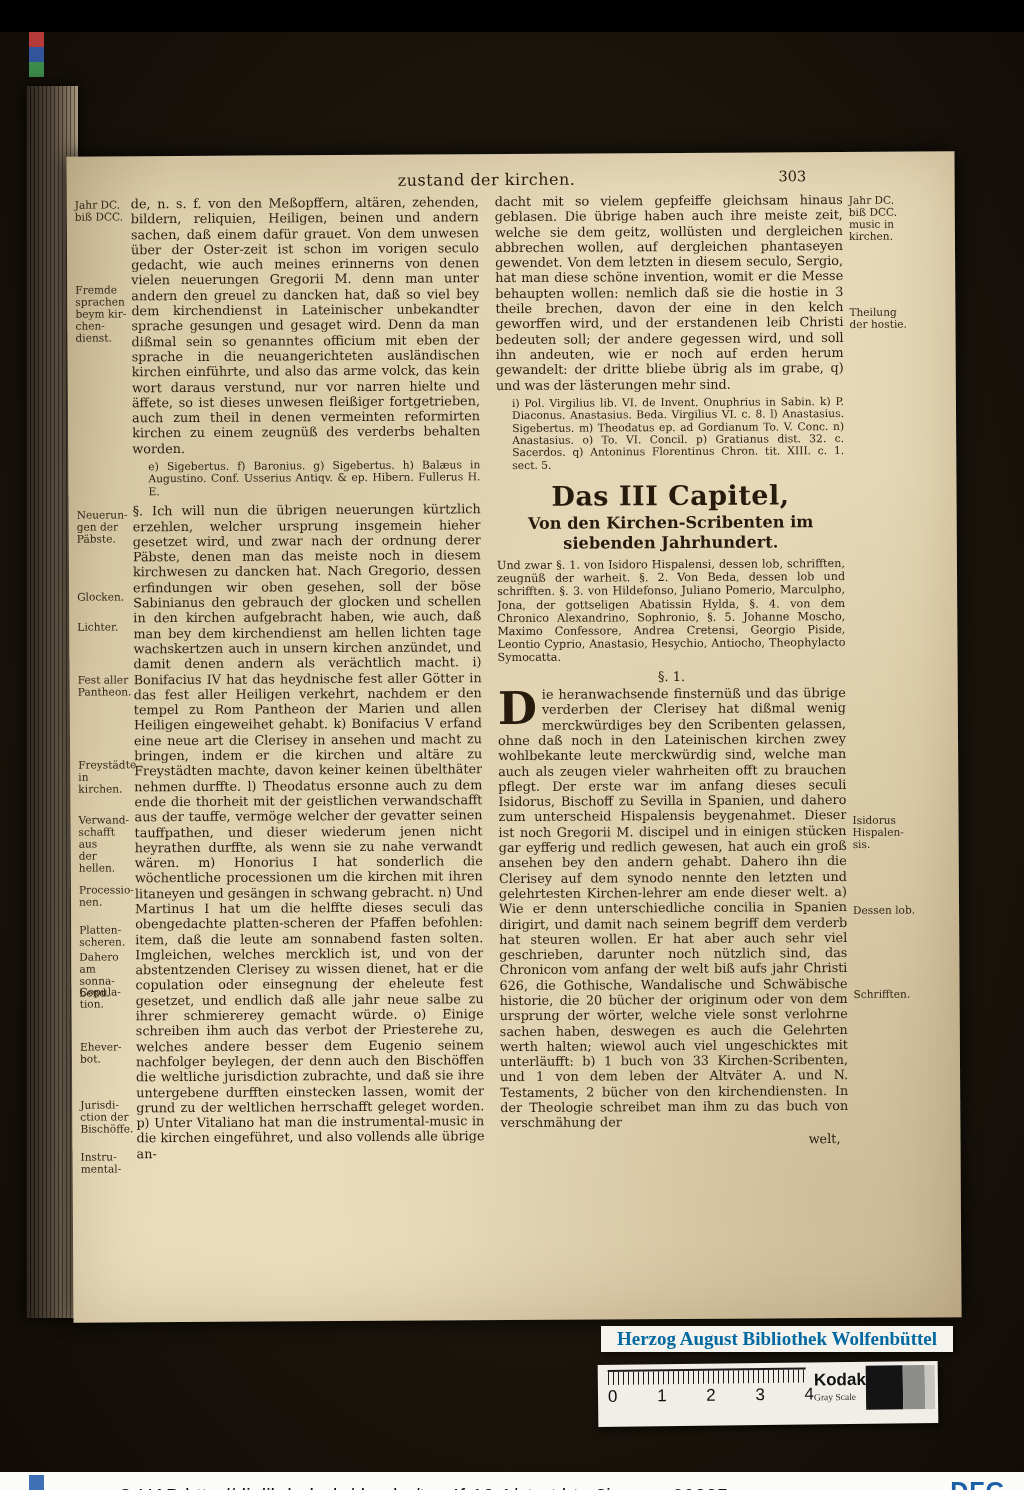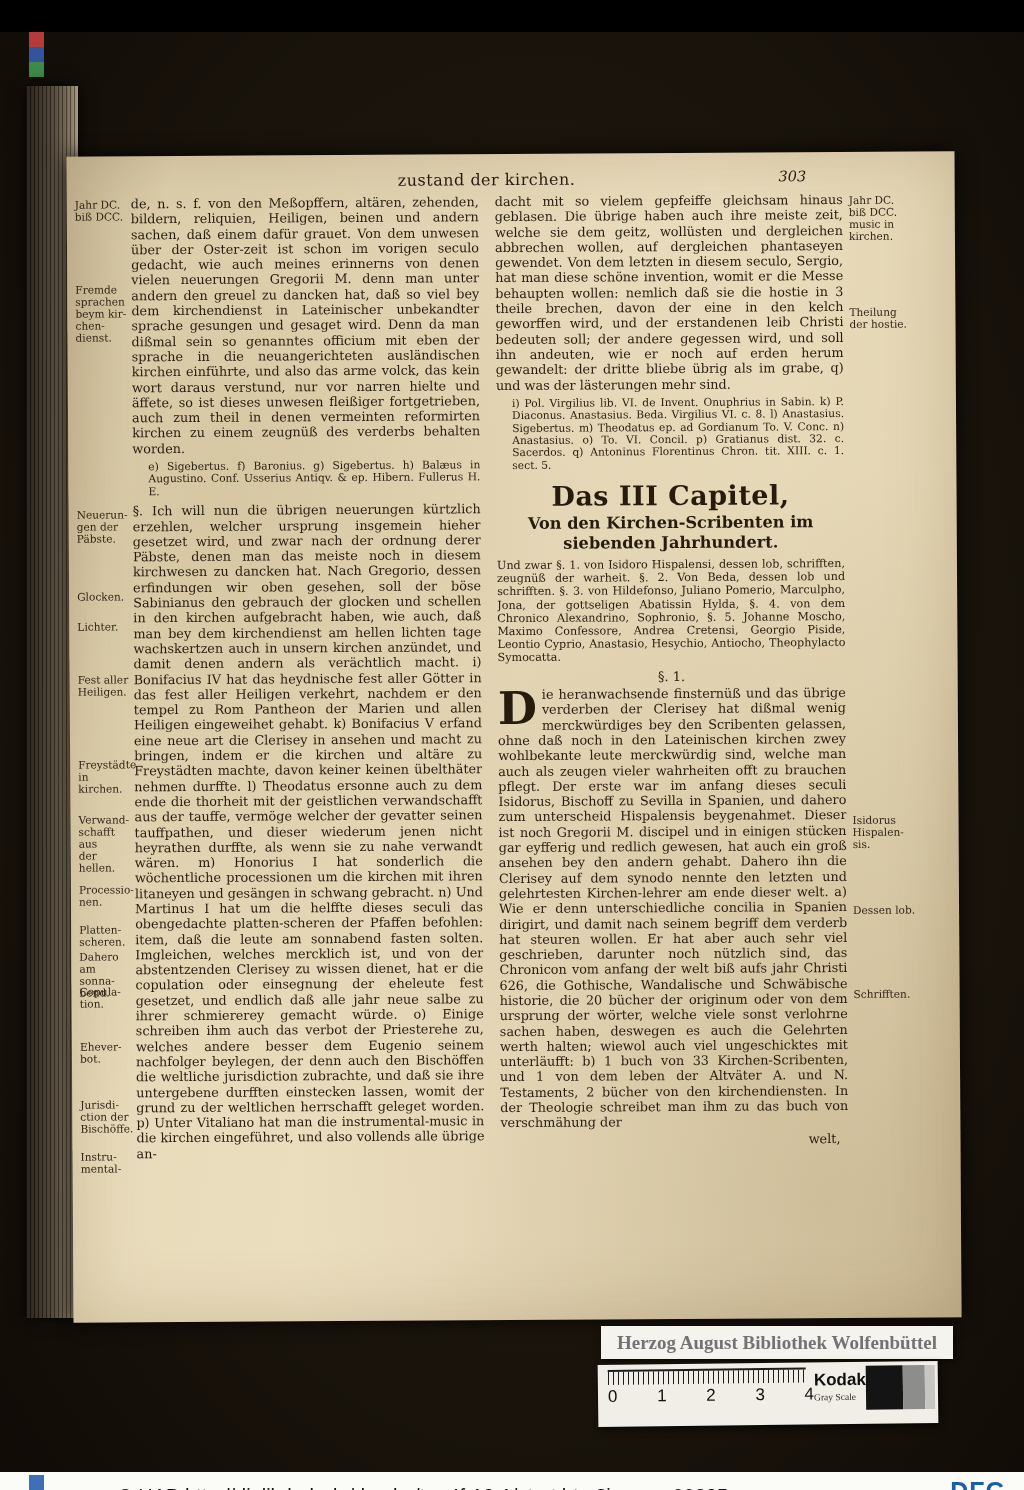--- a/index.html
+++ b/index.html
@@ -30,21 +30,21 @@
     background:
       radial-gradient(ellipse at 18% 30%, rgba(120,90,40,.16), rgba(0,0,0,0) 55%),
       radial-gradient(ellipse at 85% 90%, rgba(110,80,35,.18), rgba(0,0,0,0) 50%),
       linear-gradient(100deg, #cdbf9d 0%, #e7dab9 10%, #ecdfc0 50%, #e3d5b3 88%, #d5c6a3 100%);
     box-shadow: 0 0 20px rgba(0,0,0,.85), inset 0 0 70px rgba(100,70,30,.22);
     color:#271b0e;
   }
 
   .running-head { position:absolute; top:16px; left:0; width:100%; height:22px; }
   .rh-title { position:absolute; left:320px; width:200px; text-align:center; font-size:16px; letter-spacing:.5px; }
-  .rh-num { position:absolute; left:712px; font-size:14.5px;font-style:italic; }
+  .rh-num { position:absolute; left:712px; font-size:14.5px; }
 
   .mnote {
     position:absolute; font-size:10.6px; line-height:11.9px;
     white-space:pre-line; color:#312415;
   }
   .mnote.left { left:8px; width:56px; }
   .mnote.right { left:782px; width:80px; }
 
   .col { position:absolute; top:40px; height:1008px; overflow:hidden; text-align:justify; }
   .col-left  { left:64px;  width:348px; }
@@ -56,23 +56,23 @@
   .chapter-title { margin:10px 0 2px; text-align:center; font-size:27px; line-height:30px; font-weight:700; letter-spacing:.5px; }
   .chapter-sub   { margin:0 0 6px; text-align:center; font-size:16.2px; line-height:19.5px; font-weight:700; }
   .argument { margin:2px 0 6px; font-size:11.2px; line-height:13.1px; }
   .section-mark { margin:4px 0 2px; text-align:center; font-size:13px; }
 
   .dropcap { float:left; font-size:45px; line-height:40px; padding:2px 5px 0 0; font-weight:600; }
   .catchword { margin-top:2px; text-align:right; padding-right:8px; font-size:12.8px; }
 
   
   .library-name-box {
-    position:absolute; left:601px; top:1294px; width:352px; height:33px;
+    position:absolute; left:601px; top:1294px; width:352px; height:26px;
     background:#f5f3ee; display:flex; align-items:center; justify-content:center;
-    font-family:"Liberation Serif", serif; font-weight:700; font-size:19px; color:#737373;
+    font-family:"Liberation Serif", serif; font-weight:700; font-size:19px; color:#0369a1;
     box-shadow: 2px 2px 6px rgba(0,0,0,.6);
   }
   .gs-card {
     position:absolute; left:598px; top:1331px; width:340px; height:62px;
     background:#f1eee8; transform:rotate(-0.7deg);
     box-shadow: 2px 3px 7px rgba(0,0,0,.65);
   }
   .gs-ticks {
     position:absolute; left:10px; top:5px; width:198px; height:13px;
     background: repeating-linear-gradient(90deg, #1c1c1c 0 1.5px, rgba(0,0,0,0) 1.5px 5px);
@@ -129,21 +129,21 @@
     <div class="mnote left" style="top:128px">Fremde
 sprachen
 beym kir-
 chen-dienst.</div>
     <div class="mnote left" style="top:353px">Neuerun-
 gen der
 Päbste.</div>
     <div class="mnote left" style="top:435px">Glocken.</div>
     <div class="mnote left" style="top:465px">Lichter.</div>
     <div class="mnote left" style="top:518px">Fest aller
-Heiligen.</div>
+Pantheon.</div>
     <div class="mnote left" style="top:603px">Freystädte
 in kirchen.</div>
     <div class="mnote left" style="top:658px">Verwand-
 schafft aus
 der hellen.</div>
     <div class="mnote left" style="top:728px">Processio-
 nen.</div>
     <div class="mnote left" style="top:768px">Platten-
 scheren.</div>
     <div class="mnote left" style="top:795px">Dahero am

